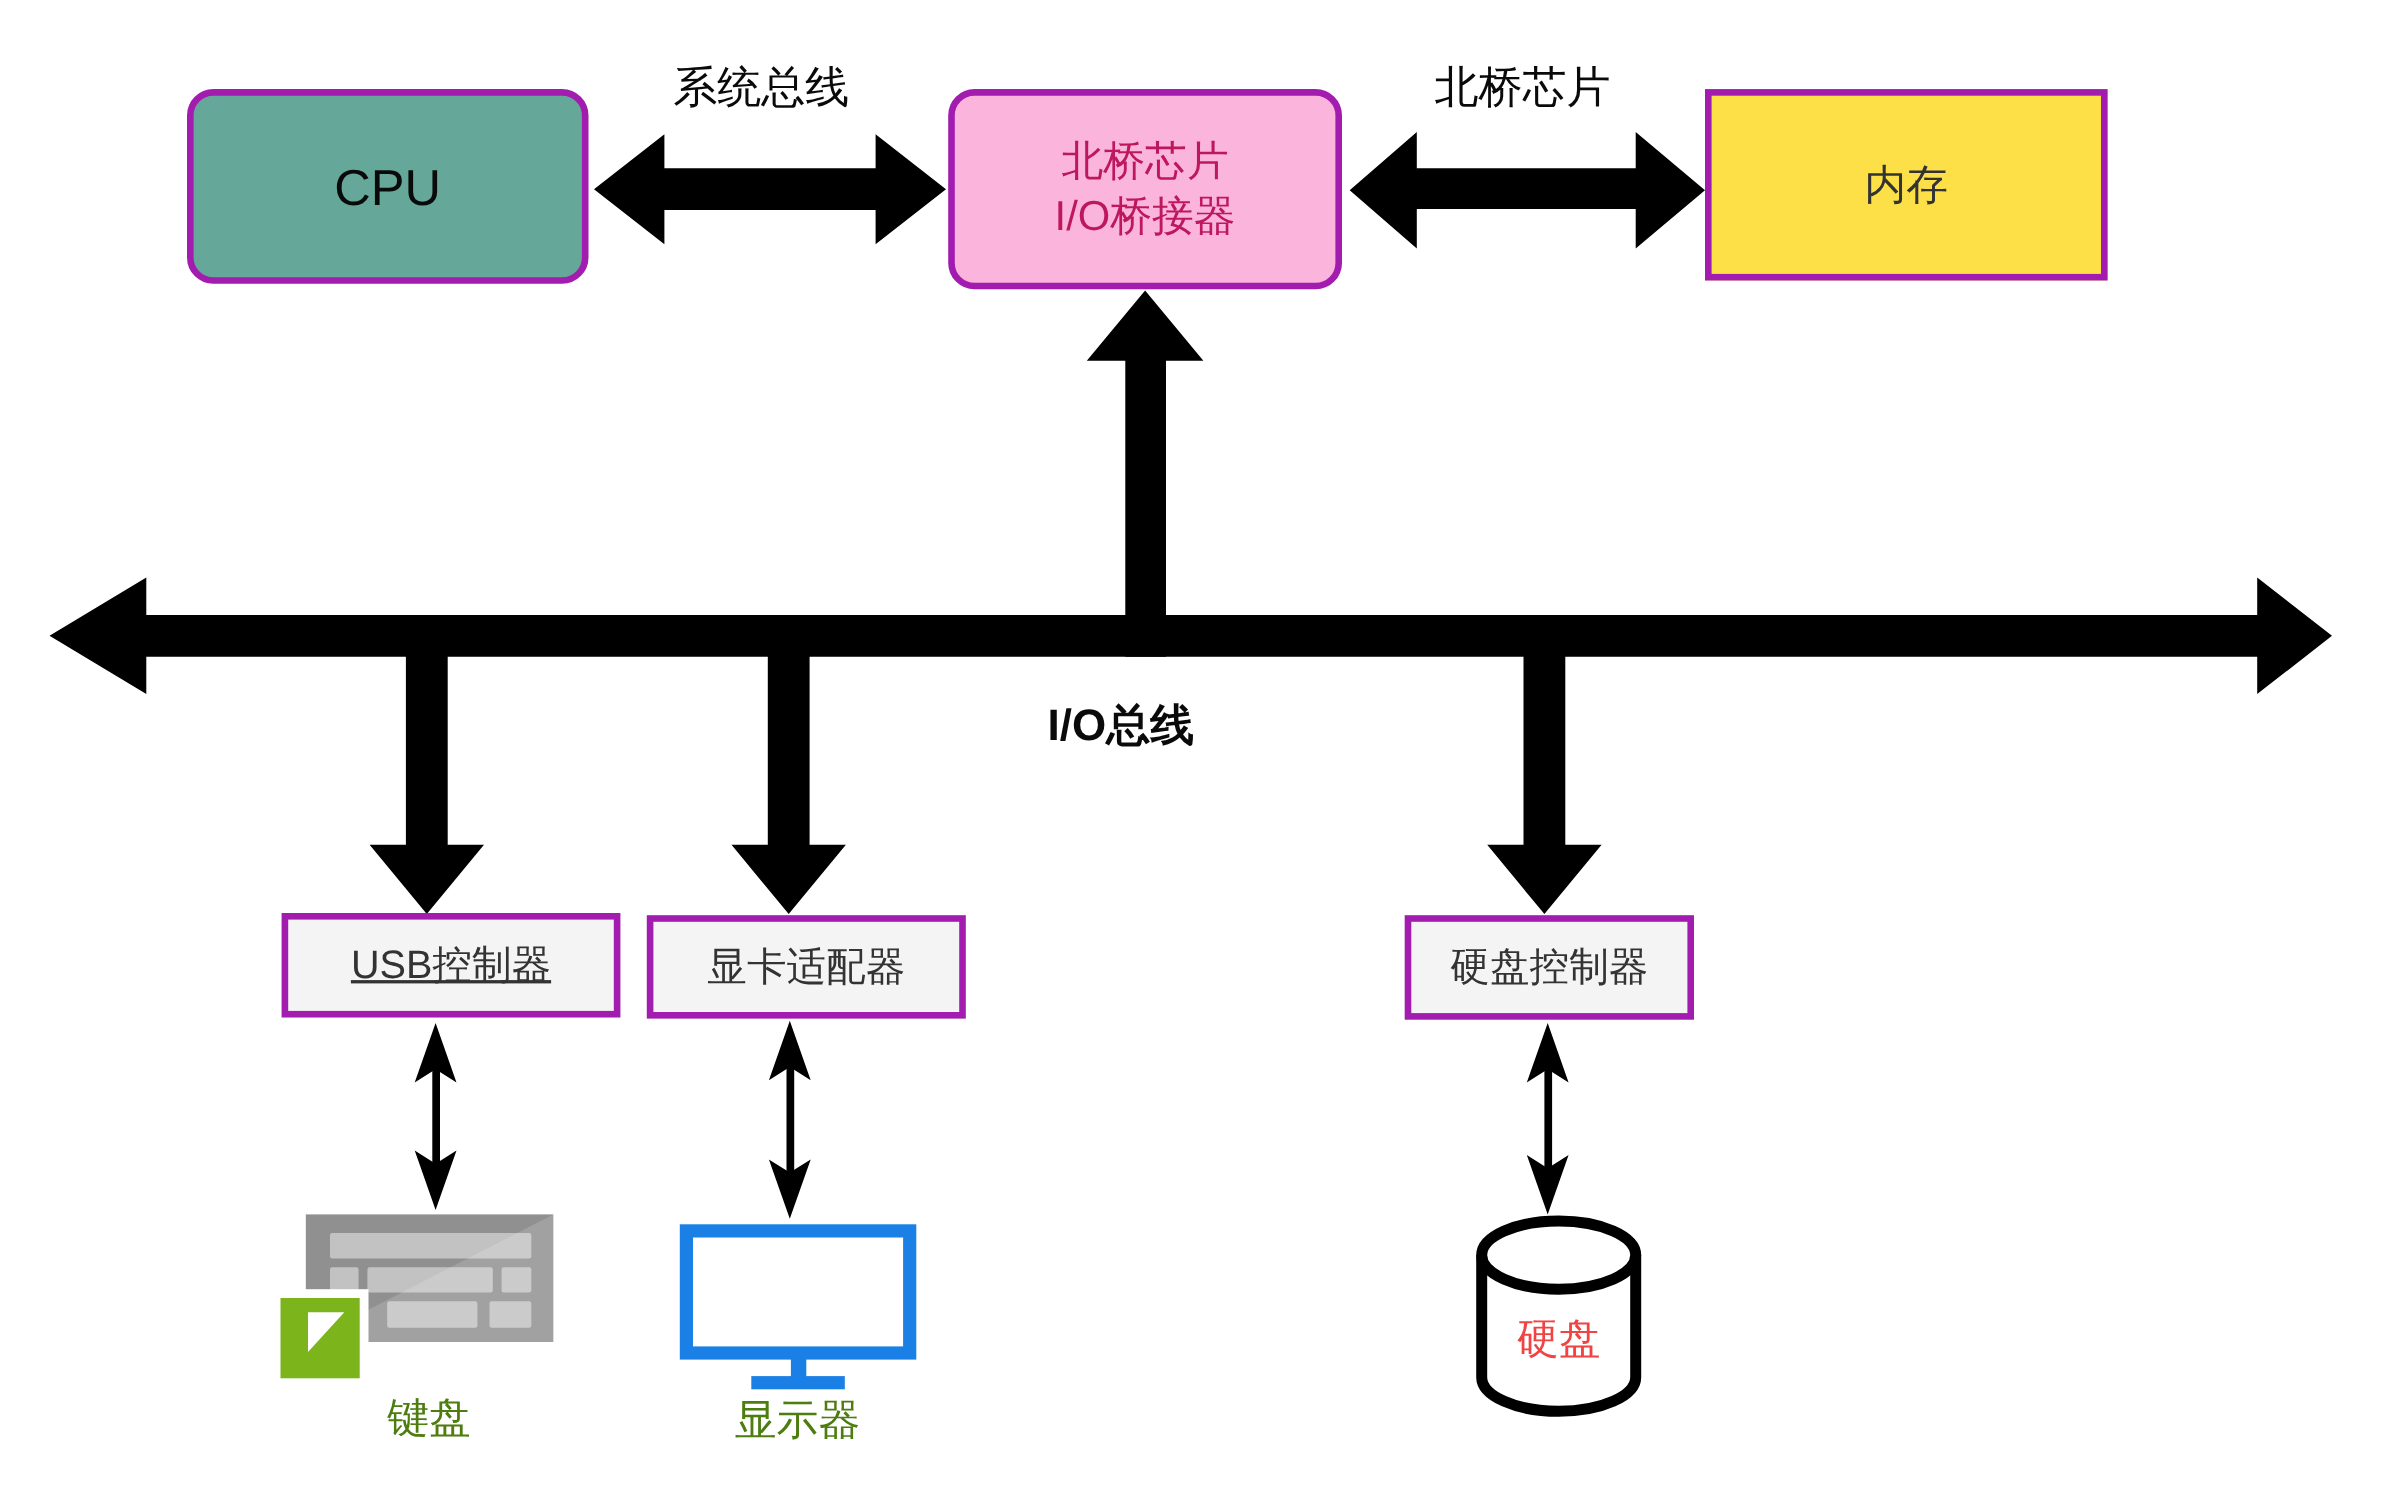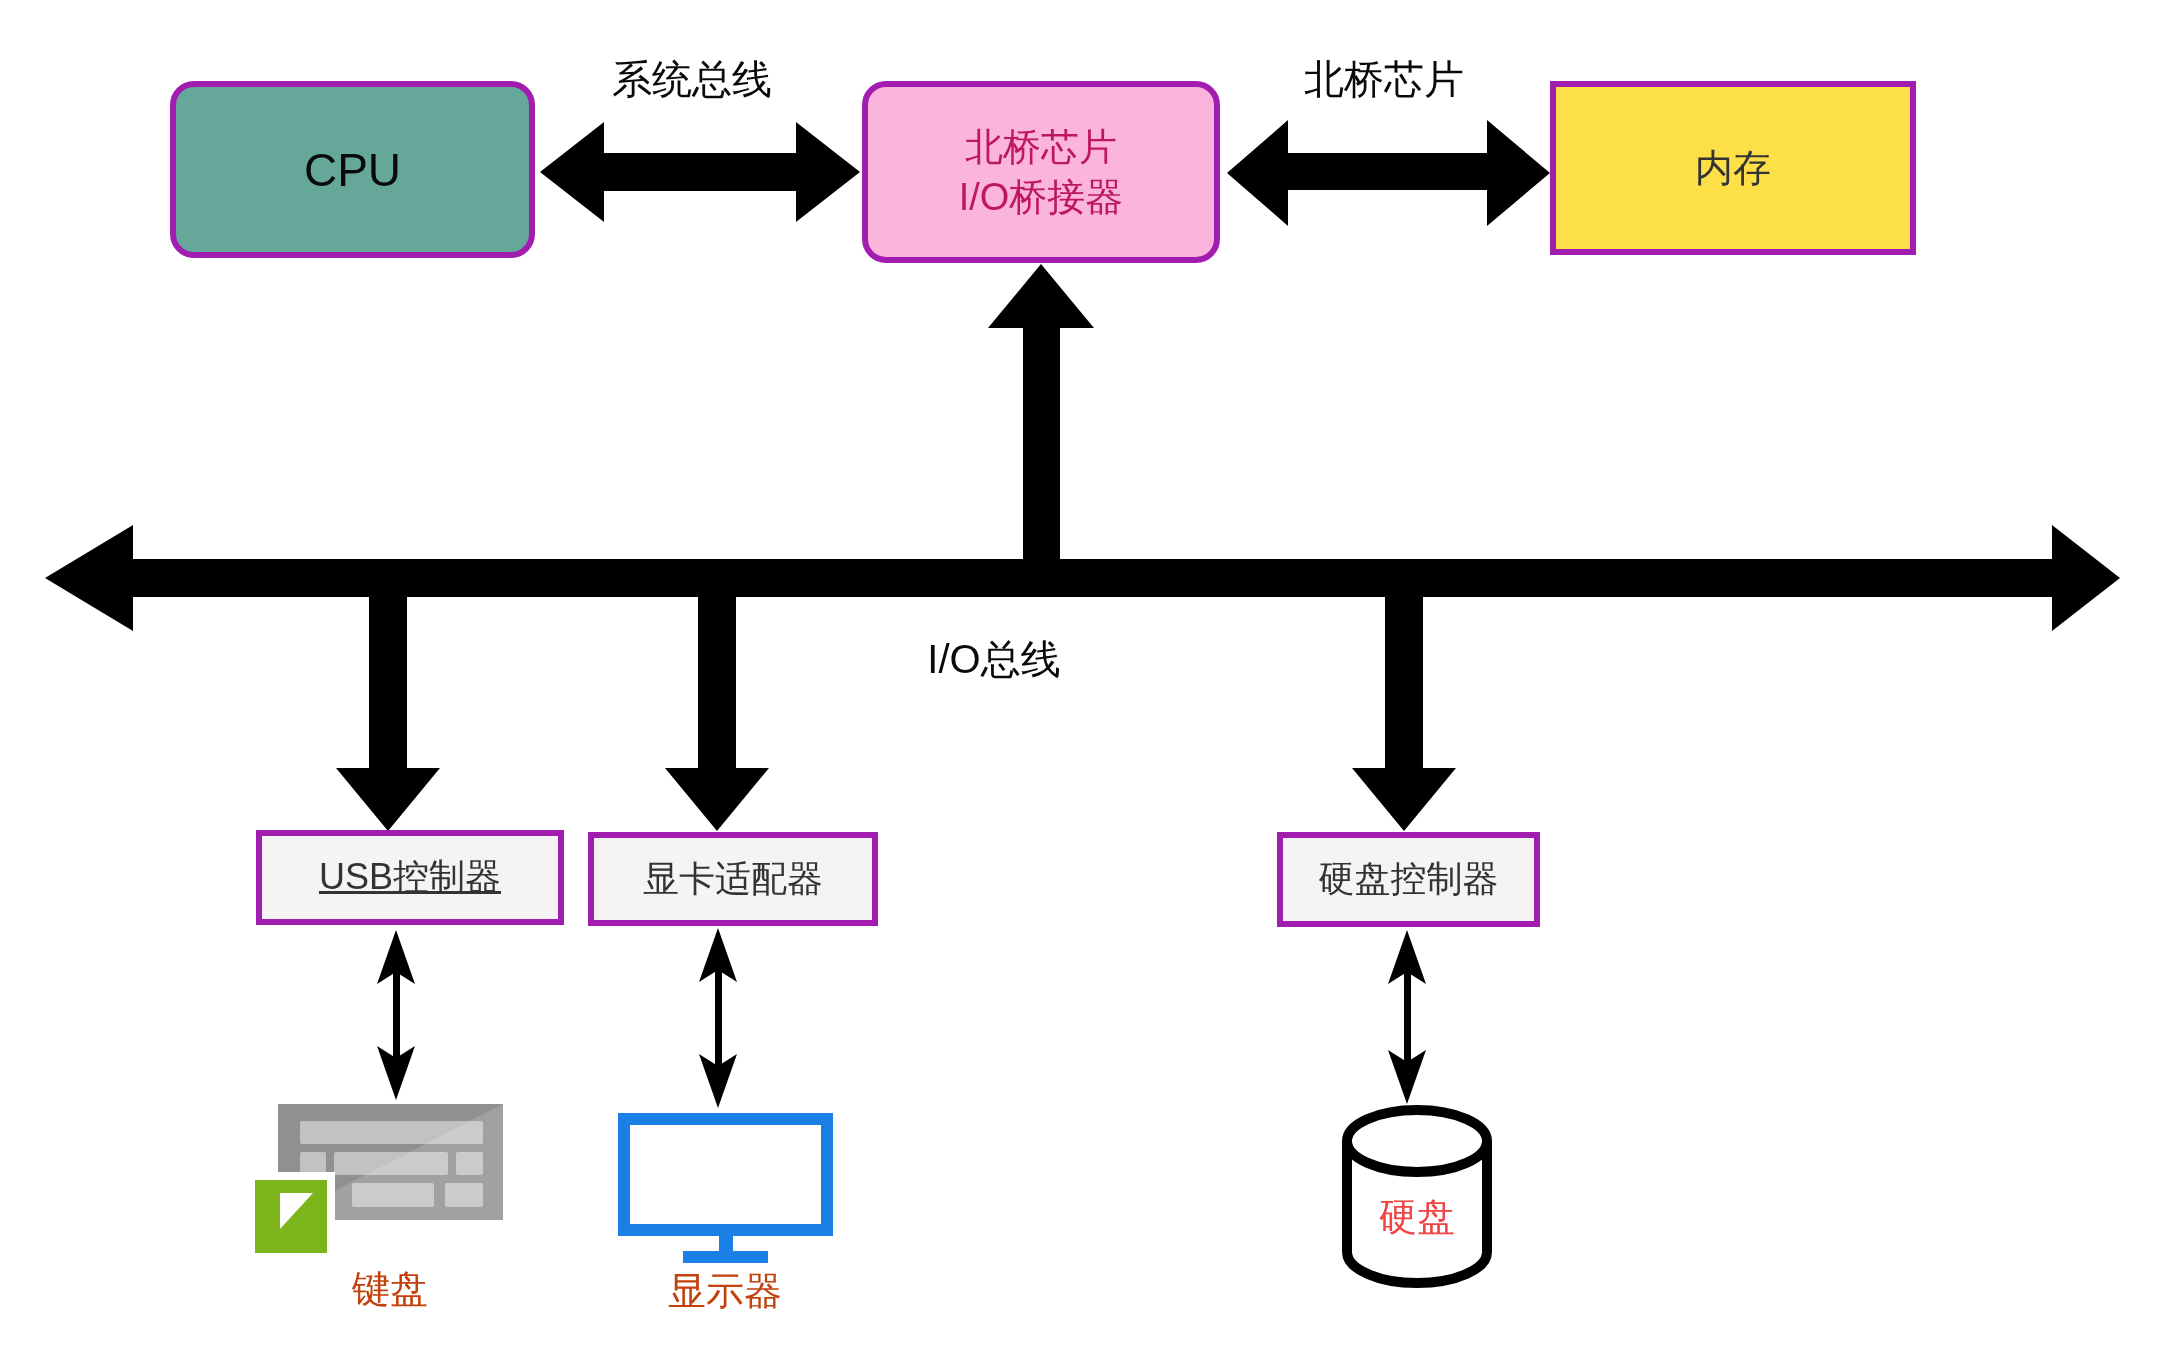--- a/index.html
+++ b/index.html
@@ -19,23 +19,23 @@
   .mem{left:1550px;top:81px;width:366px;height:174px;background:#fde047;font-size:38px;color:#333;}
   .ctrl{background:#f4f4f4;font-size:36px;color:#333;}
   .usb{left:256px;top:830px;width:308px;height:95px;text-decoration:underline;}
   .gpu{left:588px;top:832px;width:290px;height:94px;}
   .hdd{left:1277px;top:832px;width:263px;height:95px;}
   .buslabel{
     position:absolute;width:240px;text-align:center;font-size:40px;font-weight:500;color:#0a0a0a;
   }
   .sysbus{left:572px;top:52px;}
   .membus{left:1264px;top:52px;}
-  .iobus{left:874px;top:632px;}
+  .iobus{left:899px;top:632px;font-weight:bold;}
   .devlabel{
-    position:absolute;width:200px;text-align:center;font-size:38px;font-weight:500;color:#c2410c;
+    position:absolute;width:200px;text-align:center;font-size:38px;font-weight:500;color:#4d7c0f;
   }
   .kbd-label{left:290px;top:1264px;}
   .mon-label{left:625px;top:1266px;}
   .disk-label{position:absolute;left:1337px;top:1192px;width:160px;text-align:center;font-size:38px;font-weight:500;color:#ef4444;}
 </style>
 </head>
 <body>
 
 <div id="canvas">
 

